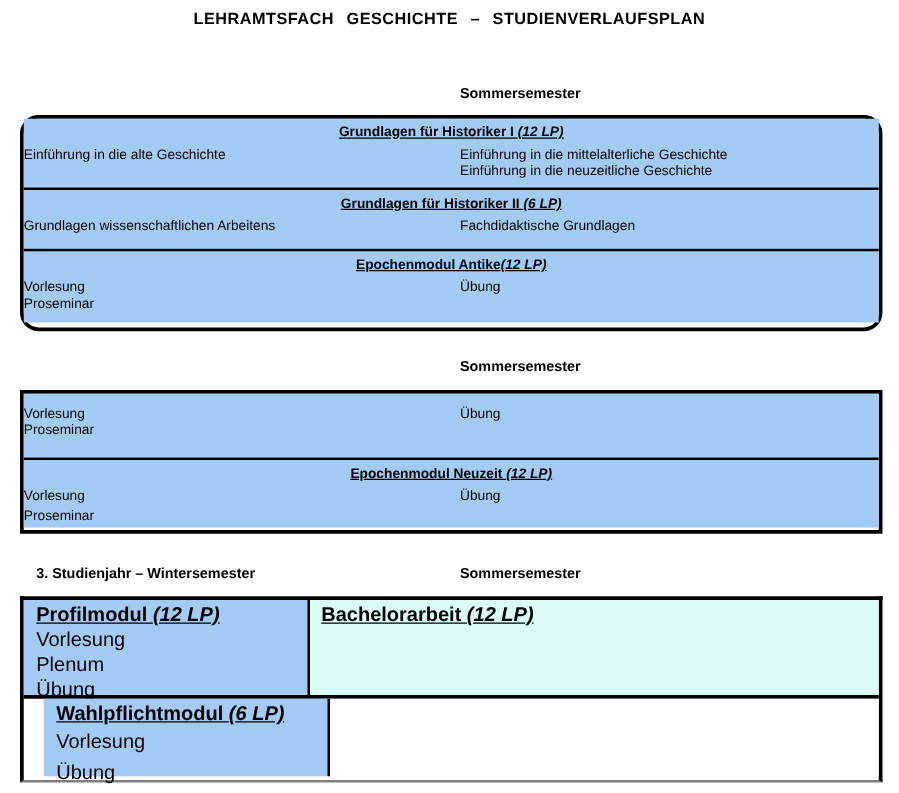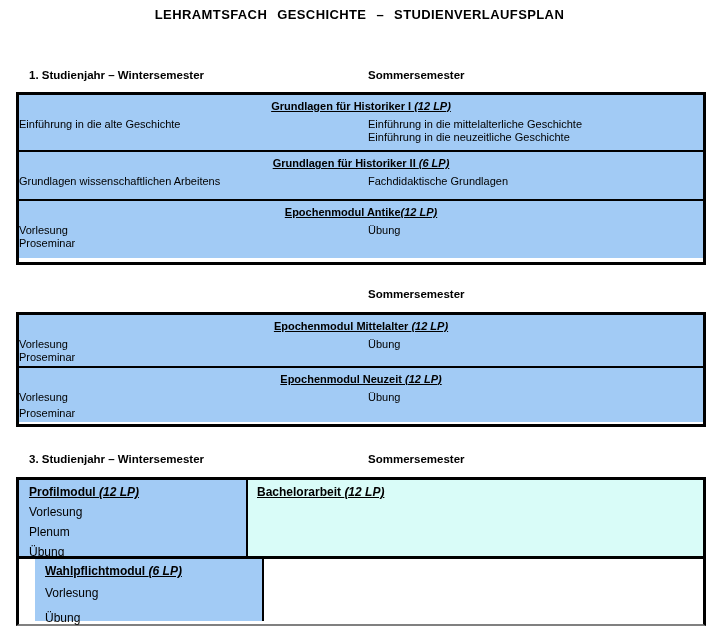--- a/index.html
+++ b/index.html
@@ -38,21 +38,21 @@
   #sh2 { top: 288px; }
   #sh3 { top: 453px; }
 
   .module-table {
     position: absolute;
     left: 16px;
     width: 690px;
     box-sizing: border-box;
     border: 3px solid #000000;
   }
-  #table1 { top: 92px;  height: 173px; }
+  #table1 { top: 92px;  height: 173px; border-radius: 15px; }
   #table2 { top: 312px; height: 115px; }
   #table3 { top: 477px; height: 149px; border-bottom: 2px solid var(--bottom-border); }
 
   .mod-row {
     position: relative;
     box-sizing: border-box;
     background: var(--module-bg);
     padding-top: 5px;
   }
   .mod-row + .mod-row { border-top: 2px solid #000000; }
@@ -77,46 +77,45 @@
 
   
   .grid-row { display: flex; box-sizing: border-box; }
   .grid-row + .grid-row { border-top: 3px solid #000000; padding-left: 16px; }
   .cell-left {
     width: 229px;
     box-sizing: border-box;
     background: var(--module-bg);
     border-right: 2px solid #000000;
     padding: 6px 4px 0 10px;
-    font-size: 12px;
+    font-size: 16px;
     line-height: 13px;
   }
   .cell-right {
     flex: 1;
     box-sizing: border-box;
     background: #ffffff;
     padding: 6px 4px 0 9px;
-    font-size: 12px;
+    font-size: 16px;
     line-height: 13px;
   }
   .cell-right.thesis { background: var(--bachelor-bg); }
   .cell-title { font-weight: bold; }
   .cell-item { margin-top: 7px; }
   .cell-item.gap9  { margin-top: 9px; }
   .cell-item.gap12 { margin-top: 12px; }
 </style>
 </head>
 <body>
 
 <div class="page">
 
   <div class="title">LEHRAMTSFACH GESCHICHTE – STUDIENVERLAUFSPLAN</div>
 
   <div class="section-heading" id="sh1">
-    <span class="sh-left">1. Studienjahr – Wintersemester</span>
     <span class="sh-right">Sommersemester</span>
   </div>
 
   <div class="module-table" id="table1">
 
     <div class="mod-row" style="height:55px">
       <div class="mod-header">
         <span class="hdr-underline"><span>Grundlagen für Historiker I </span><span class="lp">(12 LP)</span></span>
       </div>
       <div class="mod-body">
@@ -161,23 +160,20 @@
 
   </div>
 
   <div class="section-heading" id="sh2">
     <span class="sh-right">Sommersemester</span>
   </div>
 
   <div class="module-table" id="table2">
 
     <div class="mod-row" style="height:51px">
-      <div class="mod-header">
-        <span class="hdr-underline"><span>Epochenmodul Mittelalter </span><span class="lp">(12 LP)</span></span>
-      </div>
       <div class="mod-body">
         <div class="col-winter">
           <div>Vorlesung</div>
           <div>Proseminar</div>
         </div>
         <div class="col-summer">
           <div>Übung</div>
         </div>
       </div>
     </div>

